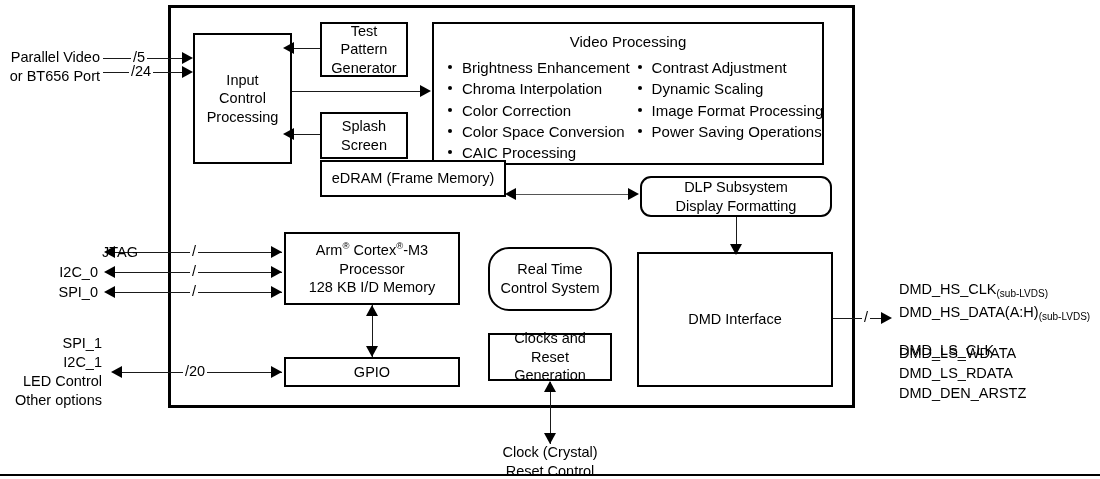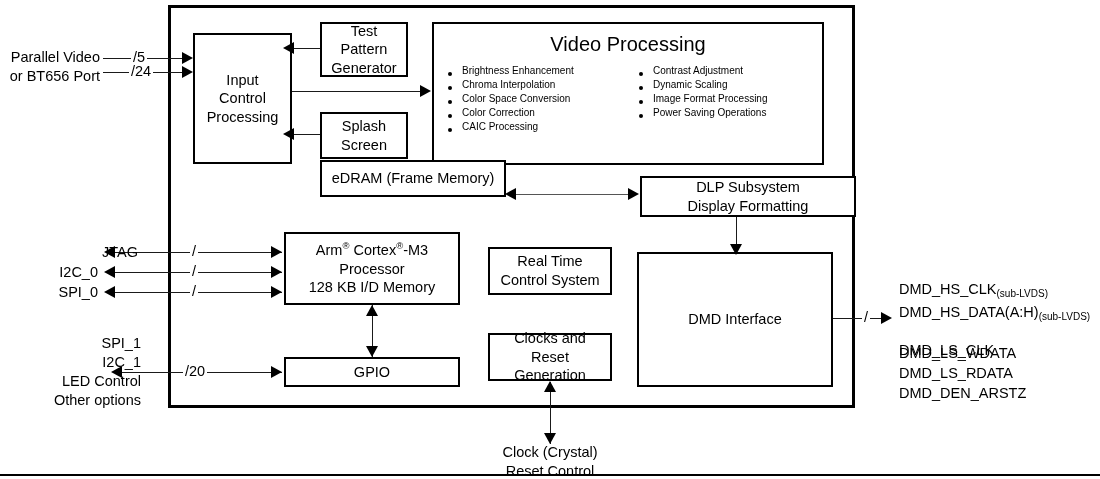--- a/index.html
+++ b/index.html
@@ -104,32 +104,32 @@
   }
 
   
   #video-proc {
     display: block;
     text-align: left;
     padding: 6px 0 0 0;
   }
   #vp-title {
     text-align: center;
-    font-size: 20px;
+    font-size: 15px;
     margin: 2px 0 6px 0;
   }
   .vp-cols {
     display: flex;
     gap: 6px;
     padding-left: 12px;
   }
   .vp-col { width: 50%; }
   .vp-item {
     position: relative;
-    font-size: 10px;
+    font-size: 15px;
     line-height: 1.42;
     padding-left: 16px;
     white-space: nowrap;
   }
   .vp-item::before {
     content: "";
     position: absolute;
     left: 2px;
     top: 8px;
     width: 4px;
@@ -196,38 +196,38 @@
 
   <div class="hline" style="left:282px; top:91px; width:144px;"></div>
   <div class="ar right" style="left:420px; top:85px;"></div>
 
   <div class="blk" id="video-proc" style="left:432px; top:22px; width:392px; height:143px;">
     <div id="vp-title">Video Processing</div>
     <div class="vp-cols">
       <div class="vp-col">
         <div class="vp-item">Brightness Enhancement</div>
         <div class="vp-item">Chroma Interpolation</div>
+        <div class="vp-item">Color Correction</div>
         <div class="vp-item">Color Space Conversion</div>
-        <div class="vp-item">Color Correction</div>
         <div class="vp-item">CAIC Processing</div>
       </div>
       <div class="vp-col">
         <div class="vp-item">Contrast Adjustment</div>
         <div class="vp-item">Dynamic Scaling</div>
         <div class="vp-item">Image Format Processing</div>
         <div class="vp-item">Power Saving Operations</div>
       </div>
     </div>
   </div>
 
   <div class="blk" id="edram" style="left:320px; top:160px; width:186px; height:37px;">
     <div class="inner">eDRAM (Frame Memory)</div>
   </div>
 
-  <div class="blk" id="dlp-subsystem" style="left:640px; top:176px; width:216px; height:41px;">
+  <div class="blk" id="dlp-subsystem" style="left:640px; top:176px; width:192px; height:41px;border-radius:11px;">
     <div class="inner">DLP Subsystem
 Display Formatting</div>
   </div>
 
   <div class="hline" style="left:512px; top:194px; width:124px; border-top-color:#555;"></div>
   <div class="ar left" style="left:505px; top:188px;"></div>
   <div class="ar right" style="left:628px; top:188px;"></div>
 
   <div class="vline" style="left:736px; top:217px; height:35px;"></div>
   <div class="ar down" style="left:730px; top:244px;"></div>
@@ -256,35 +256,35 @@
       <div><span>Arm</span><span class="sup">®</span><span> Cortex</span><span class="sup">®</span><span>-M3</span></div>
       <div style="white-space:pre-line;">Processor
 128 KB I/D Memory</div>
     </div>
   </div>
 
   <div class="vline" style="left:372px; top:305px; height:52px;"></div>
   <div class="ar up" style="left:366px; top:305px;"></div>
   <div class="ar down" style="left:366px; top:346px;"></div>
 
-  <div class="blk" id="real-time" style="left:488px; top:247px; width:124px; height:48px;">
+  <div class="blk" id="real-time" style="left:488px; top:247px; width:124px; height:64px;border-radius:21px;">
     <div class="inner">Real Time
 Control System</div>
   </div>
 
   <div class="blk" id="clocks-reset" style="left:488px; top:333px; width:124px; height:48px;">
     <div class="inner">Clocks and Reset
 Generation</div>
   </div>
 
   <div class="blk" id="gpio" style="left:284px; top:357px; width:176px; height:30px;">
     <div class="inner">GPIO</div>
   </div>
 
-  <div class="lbl r" style="left:16px; top:334px; width:102px;padding-left:23px;">SPI_1
+  <div class="lbl r" style="left:0px; top:334px; width:102px;">SPI_1
 I2C_1
 LED Control
 Other options</div>
   <div class="hline" style="left:122px; top:372px; width:160px;"></div>
   <div class="ar left" style="left:111px; top:366px;"></div>
   <div class="ar right" style="left:271px; top:366px;"></div>
   <div class="slash" style="left:183px; top:364px;">/20</div>
 
   <div class="blk" id="dmd-interface" style="left:637px; top:252px; width:196px; height:135px;">
     <div class="inner">DMD Interface</div>

